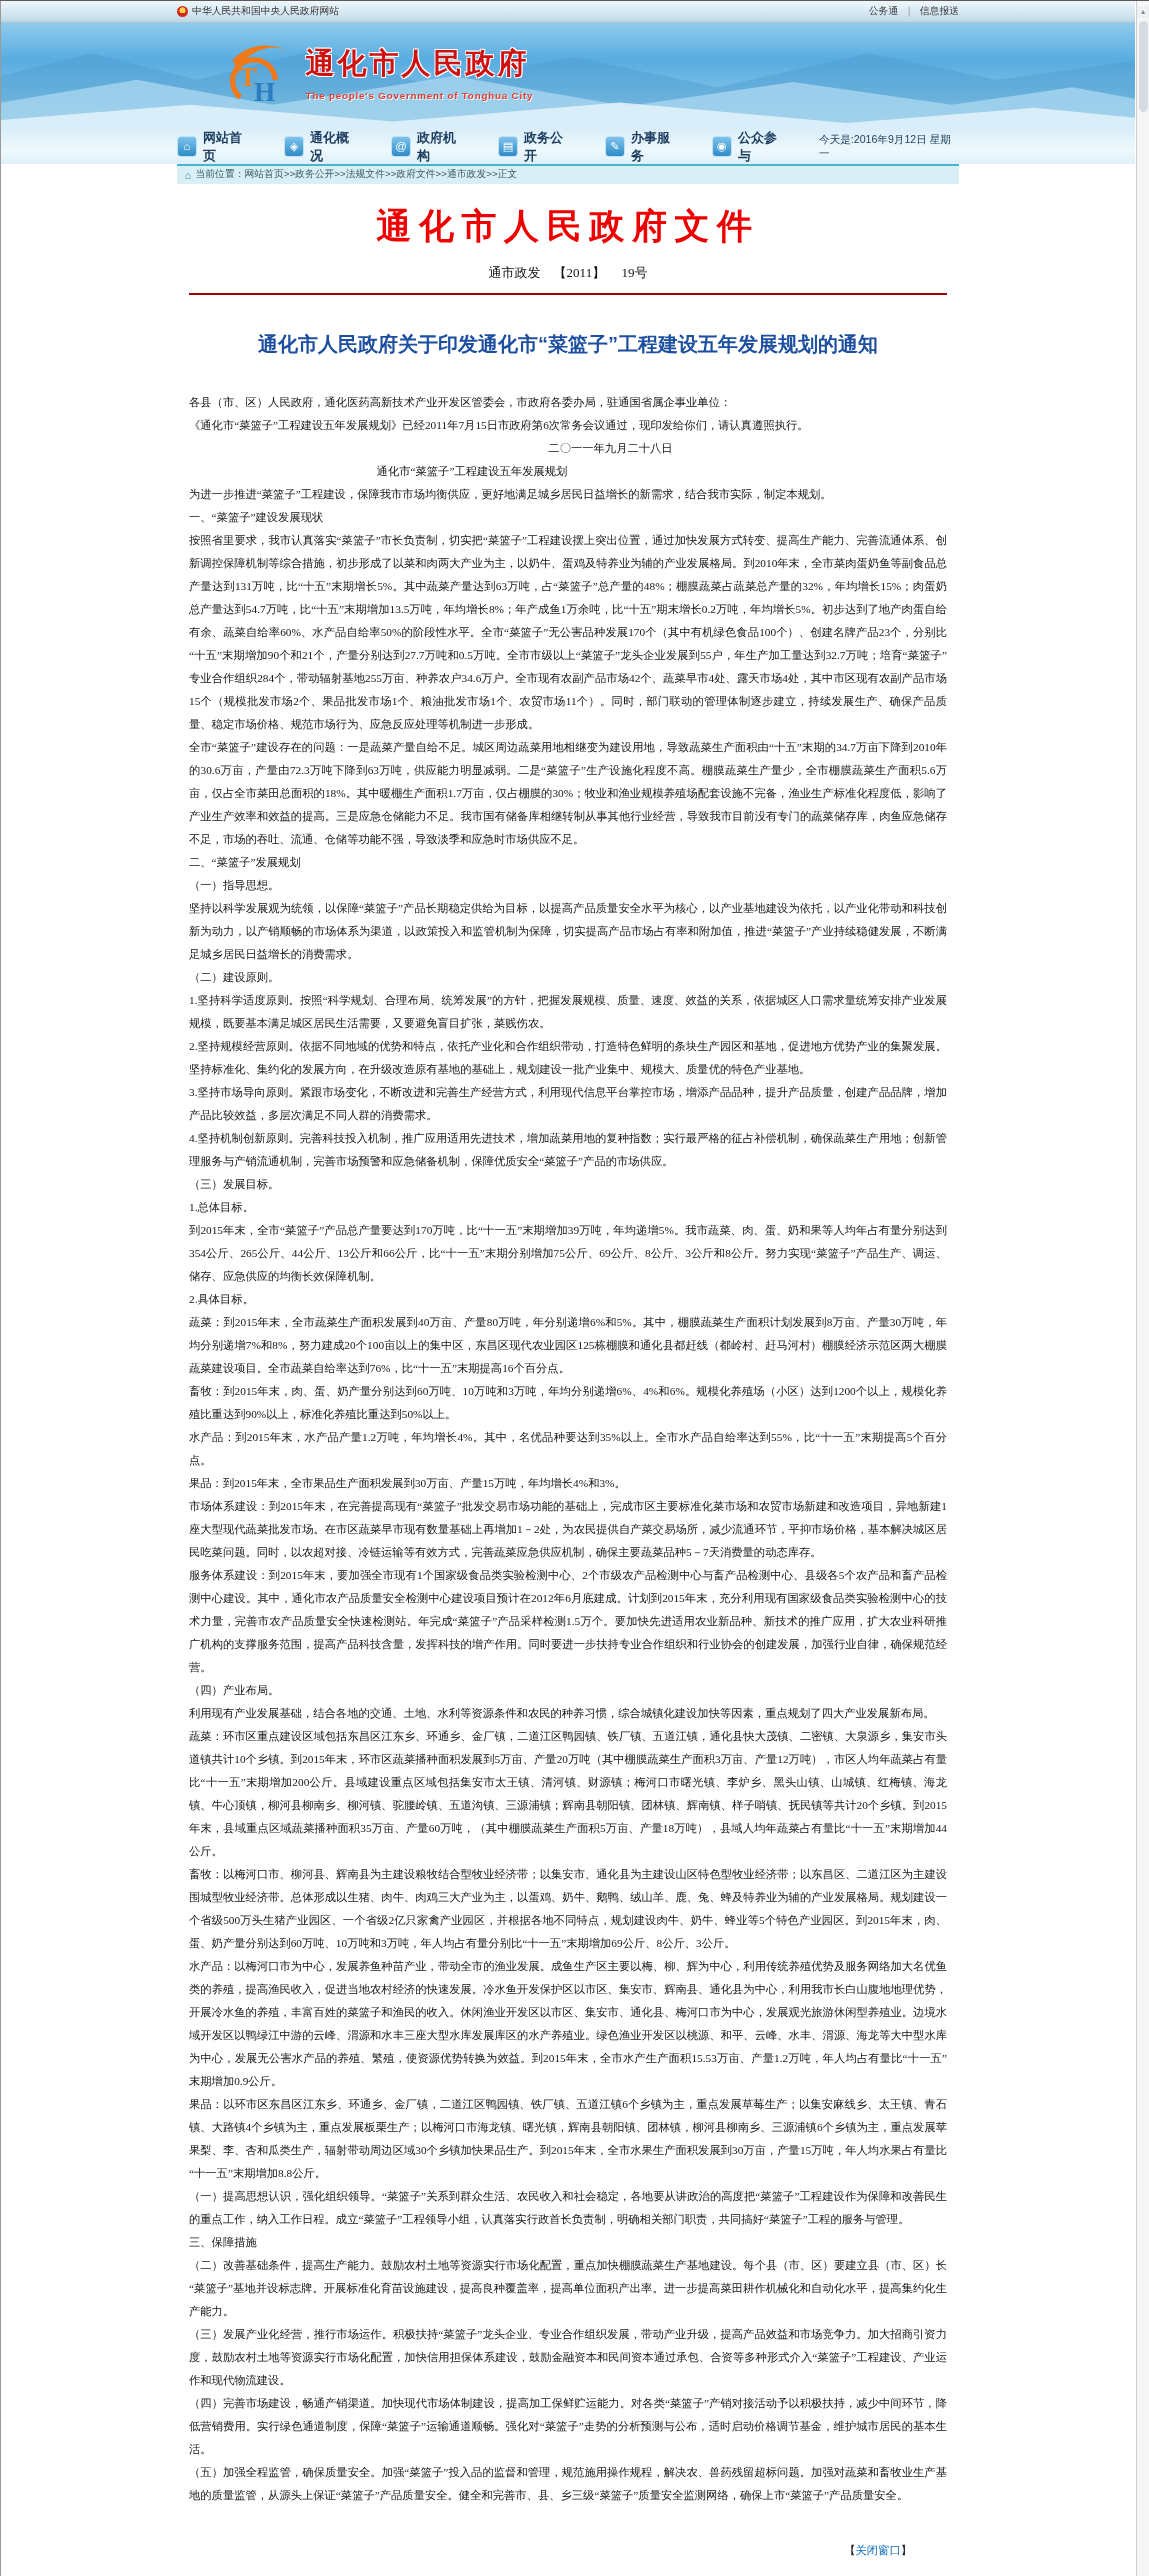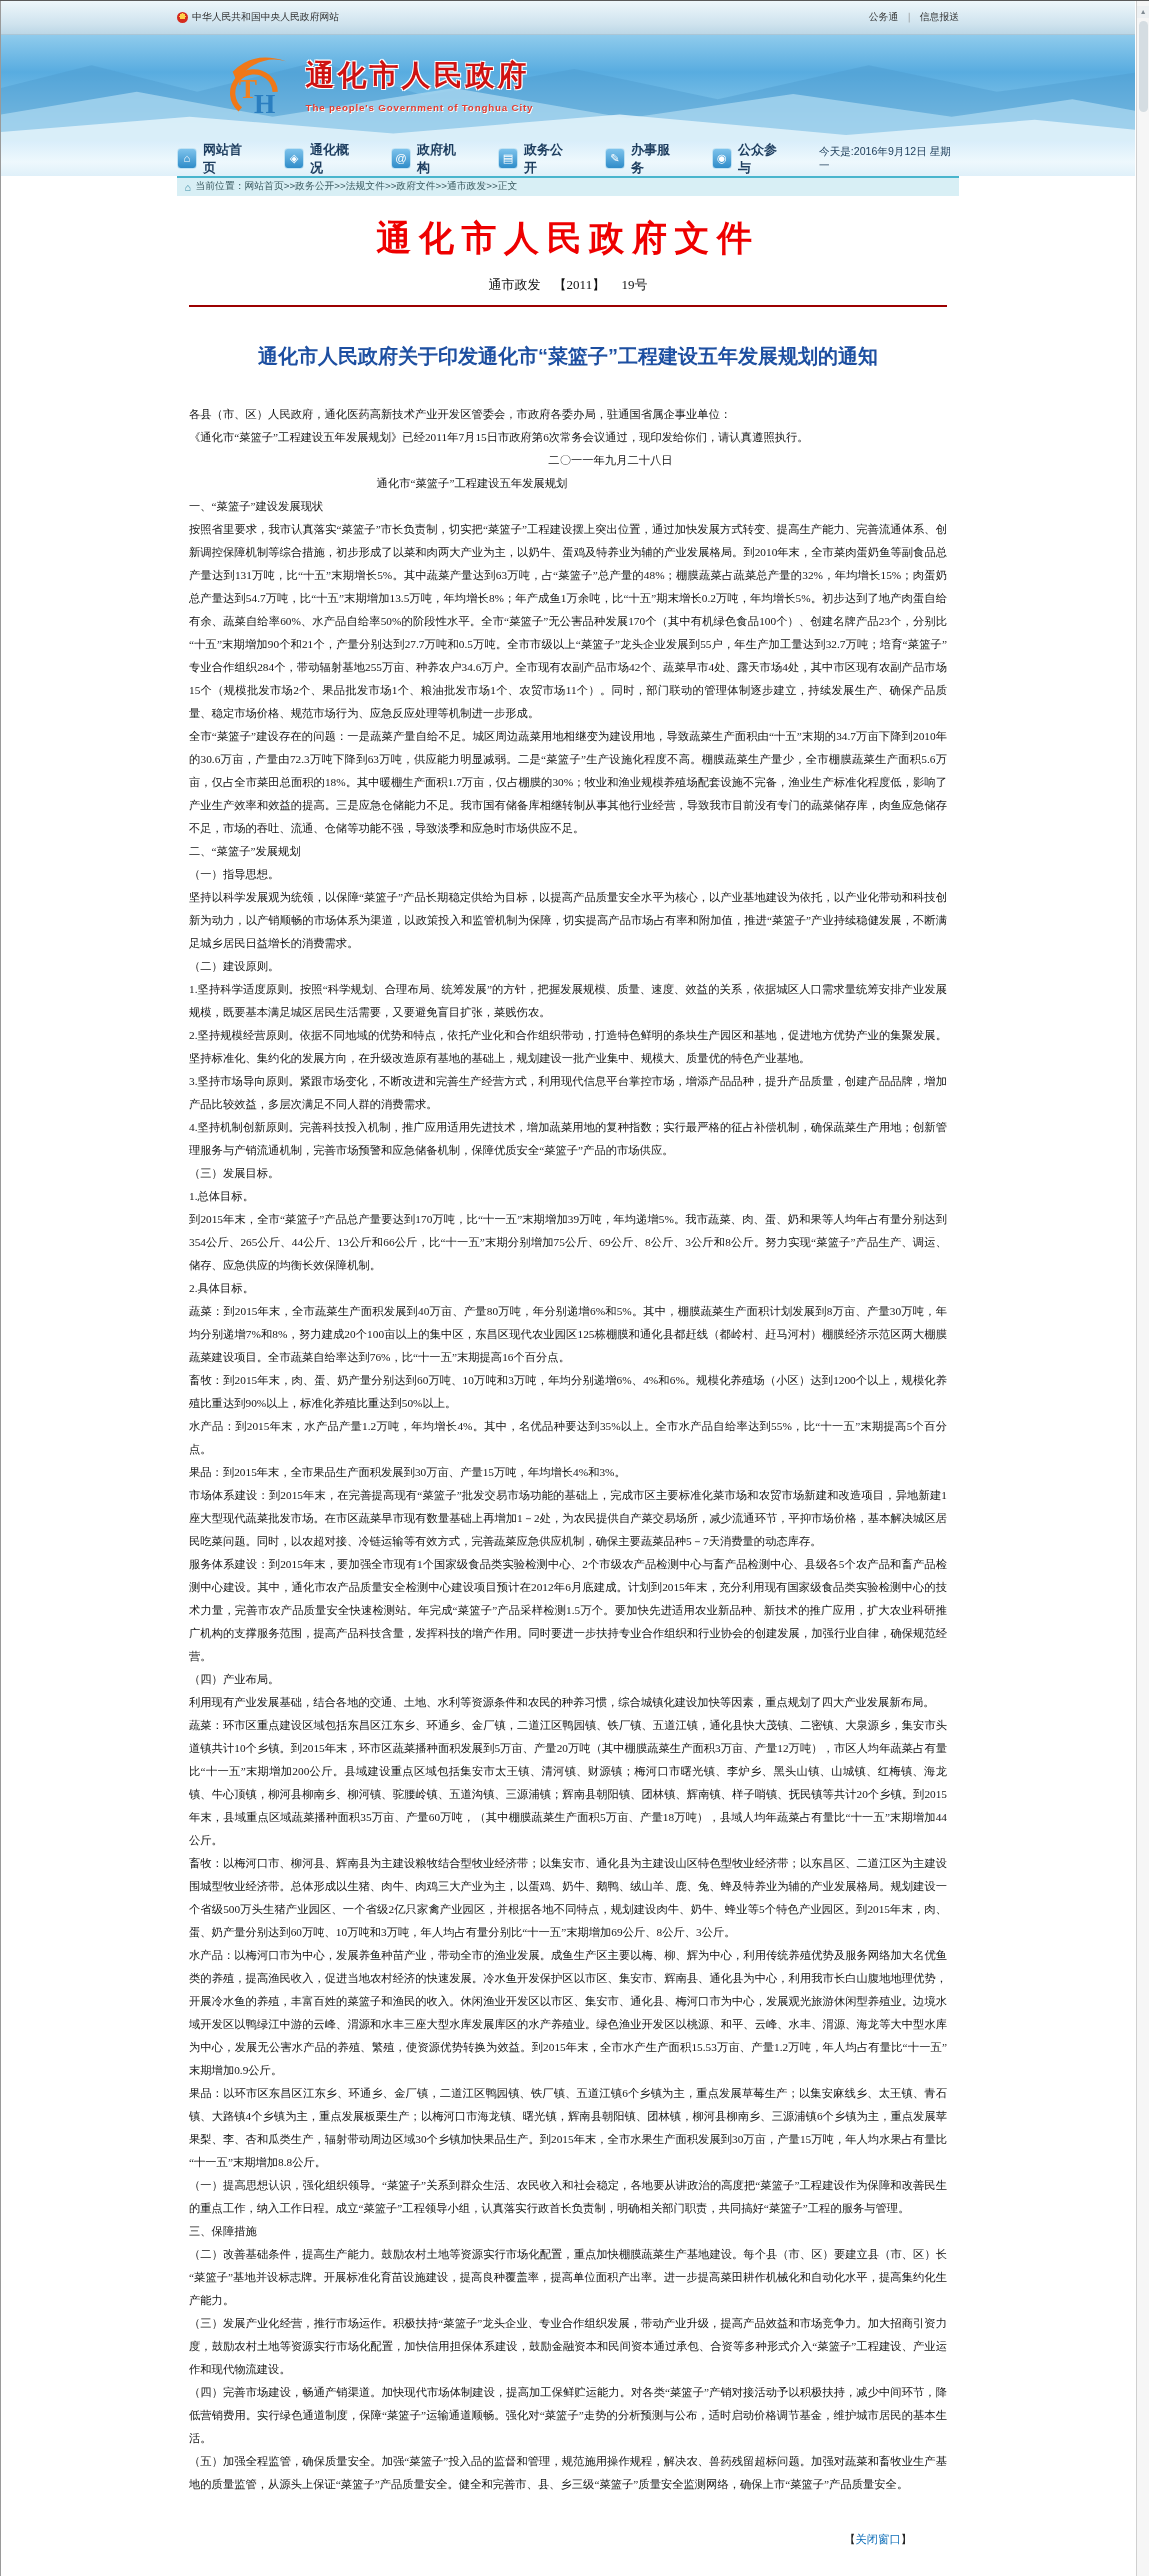--- a/index.html
+++ b/index.html
@@ -7,21 +7,21 @@
   body {
     width: 1149px;
     font-family: "Liberation Sans","DejaVu Sans",sans-serif;
     border-top: 1.5px solid #5a5a5a;
     position: relative;
   }
   .page { width: 1135px; border-left:0.8px solid #9a9a9a; }
 
   
   .topbar{
-    height:34px; display:flex; align-items:center;
+    height:22px; display:flex; align-items:center;
     background:linear-gradient(180deg,#eef7fb,#cfe3ee 70%,#bcd7e6);
     border-bottom:0.8px solid #aac6d6;
   }
   .topbar-inner{ width:782px; margin:0 auto; display:flex; align-items:center; }
   .emblem{ width:11.3px;height:11.3px;border-radius:50%;
     background:radial-gradient(circle at 50% 40%, #ffd24a 0 35%, #d42b1e 36% 100%);
     display:inline-block; margin-right:3.8px; }
   .gov-link{ font-size:9.8px; color:#333; cursor:pointer; }
   .topbar-right{ margin-left:auto; font-size:9.8px; color:#333; display:flex; gap:6px; }
   .topbar-right span{ cursor:pointer; }
@@ -177,20 +177,21 @@
     <div class="doc-banner-title">通化市人民政府文件</div>
     <div class="doc-number">通市政发　【2011】　 19号</div>
     <hr class="doc-hr">
     <div class="doc-title">通化市人民政府关于印发通化市“菜篮子”工程建设五年发展规划的通知</div>
 
     <div class="doc-body">
       <p class="para">各县（市、区）人民政府，通化医药高新技术产业开发区管委会，市政府各委办局，驻通国省属企事业单位：</p>
         <p class="para">《通化市“菜篮子”工程建设五年发展规划》已经2011年7月15日市政府第6次常务会议通过，现印发给你们，请认真遵照执行。</p>
         <p class="para date">二〇一一年九月二十八日</p>
         <p class="para subtitle">通化市“菜篮子”工程建设五年发展规划</p>
+        <p class="para">为进一步推进“菜篮子”工程建设，保障我市市场均衡供应，更好地满足城乡居民日益增长的新需求，结合我市实际，制定本规划。</p>
         <p class="para">一、“菜篮子”建设发展现状</p>
         <p class="para">按照省里要求，我市认真落实“菜篮子”市长负责制，切实把“菜篮子”工程建设摆上突出位置，通过加快发展方式转变、提高生产能力、完善流通体系、创新调控保障机制等综合措施，初步形成了以菜和肉两大产业为主，以奶牛、蛋鸡及特养业为辅的产业发展格局。到2010年末，全市菜肉蛋奶鱼等副食品总产量达到131万吨，比“十五”末期增长5%。其中蔬菜产量达到63万吨，占“菜篮子”总产量的48%；棚膜蔬菜占蔬菜总产量的32%，年均增长15%；肉蛋奶总产量达到54.7万吨，比“十五”末期增加13.5万吨，年均增长8%；年产成鱼1万余吨，比“十五”期末增长0.2万吨，年均增长5%。初步达到了地产肉蛋自给有余、蔬菜自给率60%、水产品自给率50%的阶段性水平。全市“菜篮子”无公害品种发展170个（其中有机绿色食品100个）、创建名牌产品23个，分别比“十五”末期增加90个和21个，产量分别达到27.7万吨和0.5万吨。全市市级以上“菜篮子”龙头企业发展到55户，年生产加工量达到32.7万吨；培育“菜篮子”专业合作组织284个，带动辐射基地255万亩、种养农户34.6万户。全市现有农副产品市场42个、蔬菜早市4处、露天市场4处，其中市区现有农副产品市场15个（规模批发市场2个、果品批发市场1个、粮油批发市场1个、农贸市场11个）。同时，部门联动的管理体制逐步建立，持续发展生产、确保产品质量、稳定市场价格、规范市场行为、应急反应处理等机制进一步形成。</p>
         <p class="para">全市“菜篮子”建设存在的问题：一是蔬菜产量自给不足。城区周边蔬菜用地相继变为建设用地，导致蔬菜生产面积由“十五”末期的34.7万亩下降到2010年的30.6万亩，产量由72.3万吨下降到63万吨，供应能力明显减弱。二是“菜篮子”生产设施化程度不高。棚膜蔬菜生产量少，全市棚膜蔬菜生产面积5.6万亩，仅占全市菜田总面积的18%。其中暖棚生产面积1.7万亩，仅占棚膜的30%；牧业和渔业规模养殖场配套设施不完备，渔业生产标准化程度低，影响了产业生产效率和效益的提高。三是应急仓储能力不足。我市国有储备库相继转制从事其他行业经营，导致我市目前没有专门的蔬菜储存库，肉鱼应急储存不足，市场的吞吐、流通、仓储等功能不强，导致淡季和应急时市场供应不足。</p>
         <p class="para">二、“菜篮子”发展规划</p>
         <p class="para">（一）指导思想。</p>
         <p class="para">坚持以科学发展观为统领，以保障“菜篮子”产品长期稳定供给为目标，以提高产品质量安全水平为核心，以产业基地建设为依托，以产业化带动和科技创新为动力，以产销顺畅的市场体系为渠道，以政策投入和监管机制为保障，切实提高产品市场占有率和附加值，推进“菜篮子”产业持续稳健发展，不断满足城乡居民日益增长的消费需求。</p>
         <p class="para">（二）建设原则。</p>
         <p class="para">1.坚持科学适度原则。按照“科学规划、合理布局、统筹发展”的方针，把握发展规模、质量、速度、效益的关系，依据城区人口需求量统筹安排产业发展规模，既要基本满足城区居民生活需要，又要避免盲目扩张，菜贱伤农。</p>
         <p class="para">2.坚持规模经营原则。依据不同地域的优势和特点，依托产业化和合作组织带动，打造特色鲜明的条块生产园区和基地，促进地方优势产业的集聚发展。坚持标准化、集约化的发展方向，在升级改造原有基地的基础上，规划建设一批产业集中、规模大、质量优的特色产业基地。</p>
         <p class="para">3.坚持市场导向原则。紧跟市场变化，不断改进和完善生产经营方式，利用现代信息平台掌控市场，增添产品品种，提升产品质量，创建产品品牌，增加产品比较效益，多层次满足不同人群的消费需求。</p>

